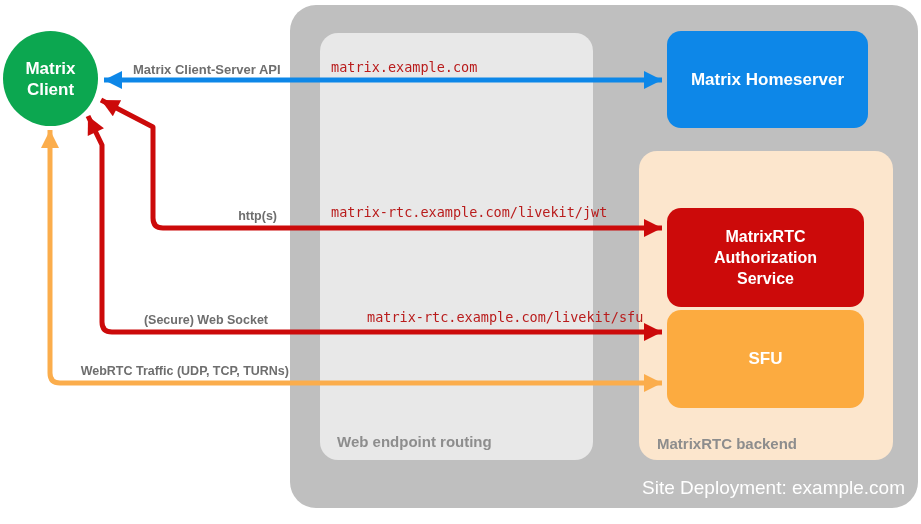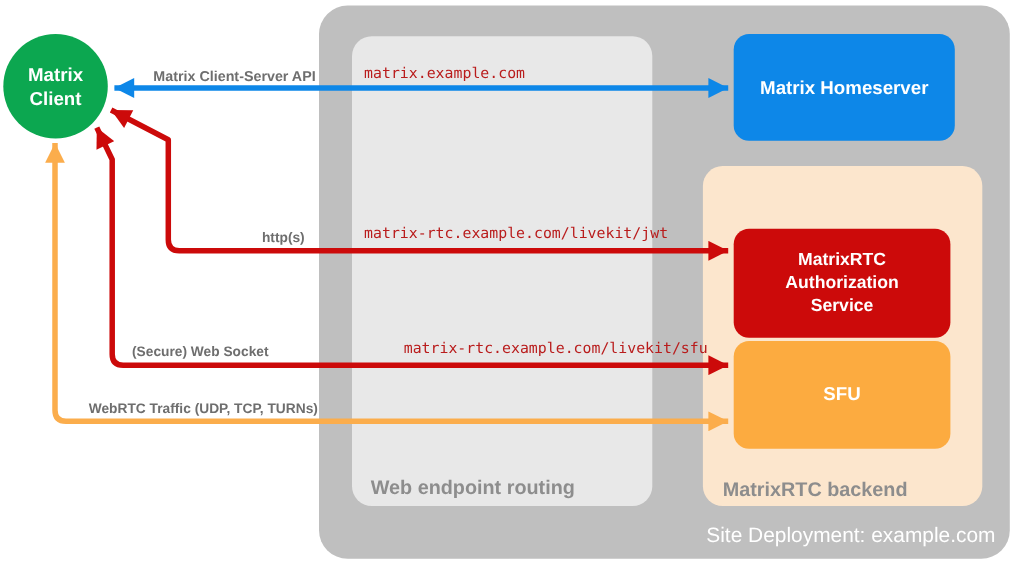--- a/index.html
+++ b/index.html
@@ -5,21 +5,21 @@
   html,body{margin:0;padding:0;background:#ffffff;}
   .canvas{position:relative;width:921px;height:524px;overflow:hidden;
           font-family:"Liberation Sans",sans-serif;}
   .abs{position:absolute;}
 
   
   .outer-box{left:290px;top:5px;width:628px;height:503px;background:#bfbfbf;border-radius:26px;}
   .inner-box{left:320px;top:33px;width:273px;height:427px;background:#e8e8e8;border-radius:18px;}
   .peach-box{left:639px;top:151px;width:254px;height:309px;background:#fce6cd;border-radius:18px;}
 
-  .container-label{font-weight:bold;font-size:18px;color:#8d8d8d;white-space:nowrap;}
+  .container-label{font-weight:bold;font-size:15px;color:#8d8d8d;white-space:nowrap;}
   .inner-label{left:337px;top:433px;}
   .peach-label{left:657px;top:435px;}
   .deploy-label{right:16px;top:477px;font-weight:normal;font-size:19px;color:#ffffff;white-space:nowrap;}
 
   
   .node{display:flex;align-items:center;justify-content:center;text-align:center;
         color:#ffffff;font-weight:bold;}
   .client-circle{left:3px;top:31px;width:95px;height:95px;border-radius:50%;
         background:#0ca750;font-size:17px;line-height:21px;}
   .client-circle span{display:block;width:62px;}
@@ -30,23 +30,23 @@
   .auth span{display:block;width:160px;}
   .sfu{left:667px;top:310px;width:197px;height:98px;border-radius:14px;
         background:#fcab40;font-size:17px;}
 
   
   svg.arrows{left:0;top:0;width:921px;height:524px;pointer-events:none;}
   svg.arrows path.edge{fill:none;stroke-width:5;stroke-linejoin:round;}
 
   
   .edge-label{font-weight:bold;font-size:12.5px;color:#6e6e6e;white-space:nowrap;}
-  .api-label{left:133px;top:62px;width:154px;text-align:right;font-size:13px;}
+  .api-label{left:133px;top:62px;width:154px;text-align:left;font-size:13px;}
   .https-label{left:181px;top:209px;width:96px;text-align:right;}
-  .ws-label{left:120px;top:313px;width:148px;}
+  .ws-label{left:120px;top:313px;width:148px;text-align:right;}
   .webrtc-label{left:59px;top:364px;width:230px;text-align:right;}
 
   
   .endpoint-label{font-family:"DejaVu Sans Mono",monospace;font-size:13.5px;color:#b91c1c;white-space:nowrap;}
   .ep-1{left:331px;top:59px;}
   .ep-2{left:331px;top:204px;}
   .ep-3{left:331px;top:309px;padding-left:36px;}
 </style>
 </head>
 <body>

